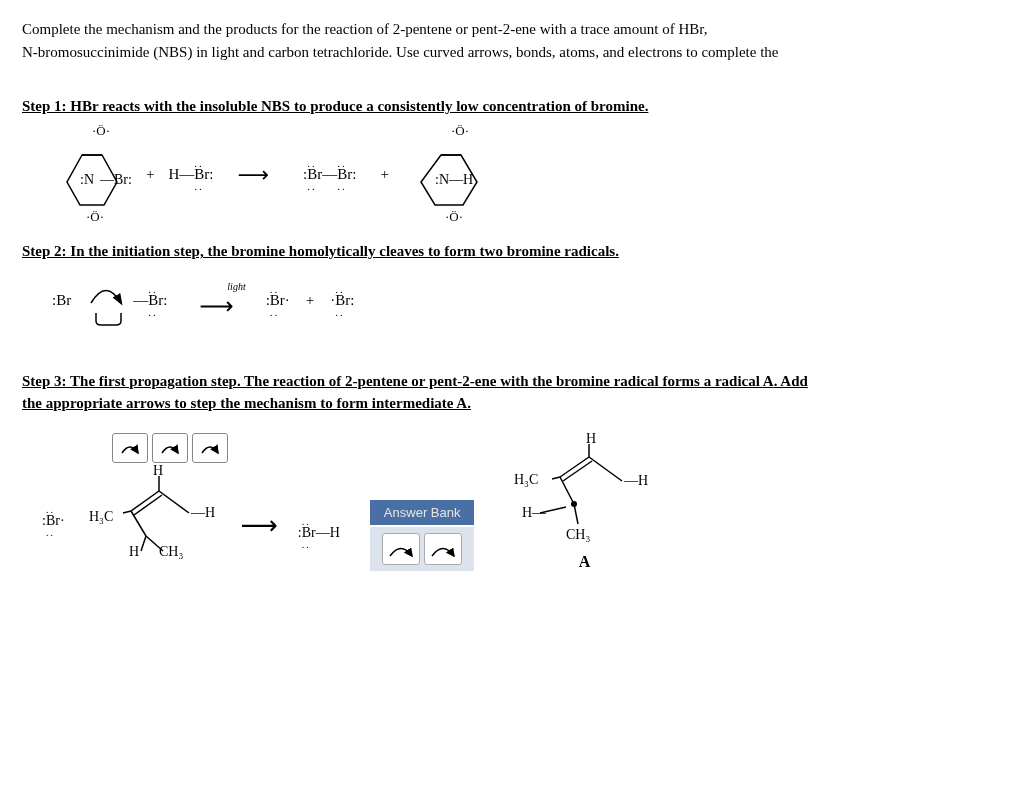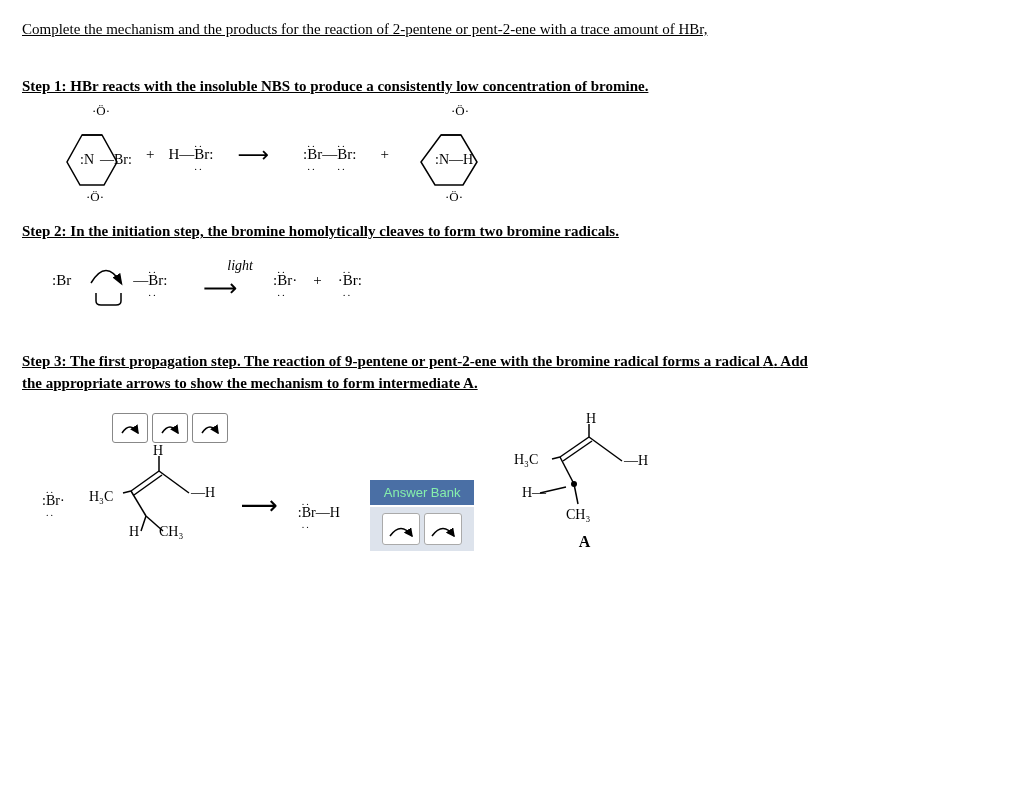--- a/index.html
+++ b/index.html
@@ -6,22 +6,21 @@
     body {
       font-family: "Times New Roman", Times, serif;
       font-size: 15px;
       background: #fff;
       color: #000;
       padding: 18px 22px;
       max-width: 1024px;
     }
     .intro-text {
       line-height: 1.55;
-      margin-bottom: 10px;
-      text-decoration: underline;
+      margin-bottom: 30px;
     }
     .step-label {
       font-weight: bold;
       margin-bottom: 8px;
       line-height: 1.5;
       text-decoration: underline;
     }
     .reaction-area {
       display: flex;
       align-items: center;
@@ -47,21 +46,21 @@
     
     .step2-area {
       display: flex;
       align-items: center;
       margin: 10px 0 18px 30px;
       gap: 10px;
     }
 
     .answer-bank-box {
       background: #4a6fa5;
-      color: #86efac;
+      color: #e5e5e5;
       font-size: 13px;
       padding: 5px 14px;
       text-align: center;
       font-family: Arial, sans-serif;
       margin-bottom: 2px;
     }
     .answer-bank-controls {
       background: #dde3ec;
       display: flex;
       gap: 4px;
@@ -103,21 +102,21 @@
     
     svg { overflow: visible; }
 
     .bold { font-weight: bold; }
   </style>
 </head>
 <body>
 
 <p class="intro-text">
   <span>Complete the mechanism and the products for the reaction of 2-pentene or pent-2-ene with a trace amount of HBr,</span><br>
-  <br>
+  <span>N-bromosuccinimide (NBS) in light and carbon tetrachloride. Use curved arrows, bonds, atoms, and electrons to complete the</span><br>
 </p>
 
 <p class="step-label">
   <span>Step 1: HBr reacts with the insoluble NBS to produce a consistently low concentration of bromine.</span>
 </p>
 
 <div class="reaction-area">
 
   <svg width="88" height="95" style="vertical-align:middle; margin-right:2px;">
 
@@ -172,38 +171,38 @@
       <marker id="arrowhead" markerWidth="8" markerHeight="8" refX="6" refY="3" orient="auto">
         <path d="M0,0 L0,6 L8,3 z" fill="#000"></path>
       </marker>
     </defs>
   </svg>
   <span class="chem-text" style="margin-left:-8px;">
     —<span style="position:relative;display:inline-block;">Br<span style="position:absolute;top:-9px;left:0;font-size:11px;letter-spacing:2px;">..</span><span style="position:absolute;bottom:-9px;left:0;font-size:11px;letter-spacing:2px;">..</span></span>:
   </span>
 
   <div style="display:flex;flex-direction:column;align-items:center;margin:0 10px;">
-    <span style="font-size:14px;font-style:italic;margin-left:40px;">light</span>
+    <span style="font-size:10px;font-style:italic;margin-left:40px;">light</span>
     <span style="font-size:24px;">⟶</span>
   </div>
 
   <span class="chem-text">
     :<span style="position:relative;display:inline-block;">Br<span style="position:absolute;top:-9px;left:0;font-size:11px;letter-spacing:2px;">..</span><span style="position:absolute;bottom:-9px;left:0;font-size:11px;letter-spacing:2px;">..</span></span>·
   </span>
   <span class="chem-text" style="margin:0 6px;">+</span>
   <span class="chem-text">
     ·<span style="position:relative;display:inline-block;">Br<span style="position:absolute;top:-9px;left:0;font-size:11px;letter-spacing:2px;">..</span><span style="position:absolute;bottom:-9px;left:0;font-size:11px;letter-spacing:2px;">..</span></span>:
   </span>
 </div>
 
 <div class="divider" style="height:14px;"></div>
 
 <p class="step-label">
-  <span>Step 3: The first propagation step. The reaction of 9-pentene or pent-2-ene with the bromine radical forms a radical </span><span class="bold">A</span><span>. Add</span><br>
-  <span>the appropriate arrows to show the mechanism to form intermediate A.</span>
+  <span>Step 3: The first propagation step. The reaction of 2-pentene or pent-2-ene with the bromine radical forms a radical </span><span class="bold">A</span><span>. Add</span><br>
+  <span>the appropriate arrows to step the mechanism to form intermediate A.</span>
 </p>
 
 <div style="display:flex; align-items:flex-end; margin-top:14px; margin-left:20px;">
 
   <div style="display:flex;flex-direction:column;align-items:flex-start;">
 
     <div style="display:flex; gap:4px; margin-bottom:8px; margin-left:70px;">
       <button class="tool-btn">
         <svg width="22" height="18">
           <path d="M3 14 Q11 2 19 14" fill="none" stroke="#000" stroke-width="1.5" marker-end="url(#ah2)"></path>

